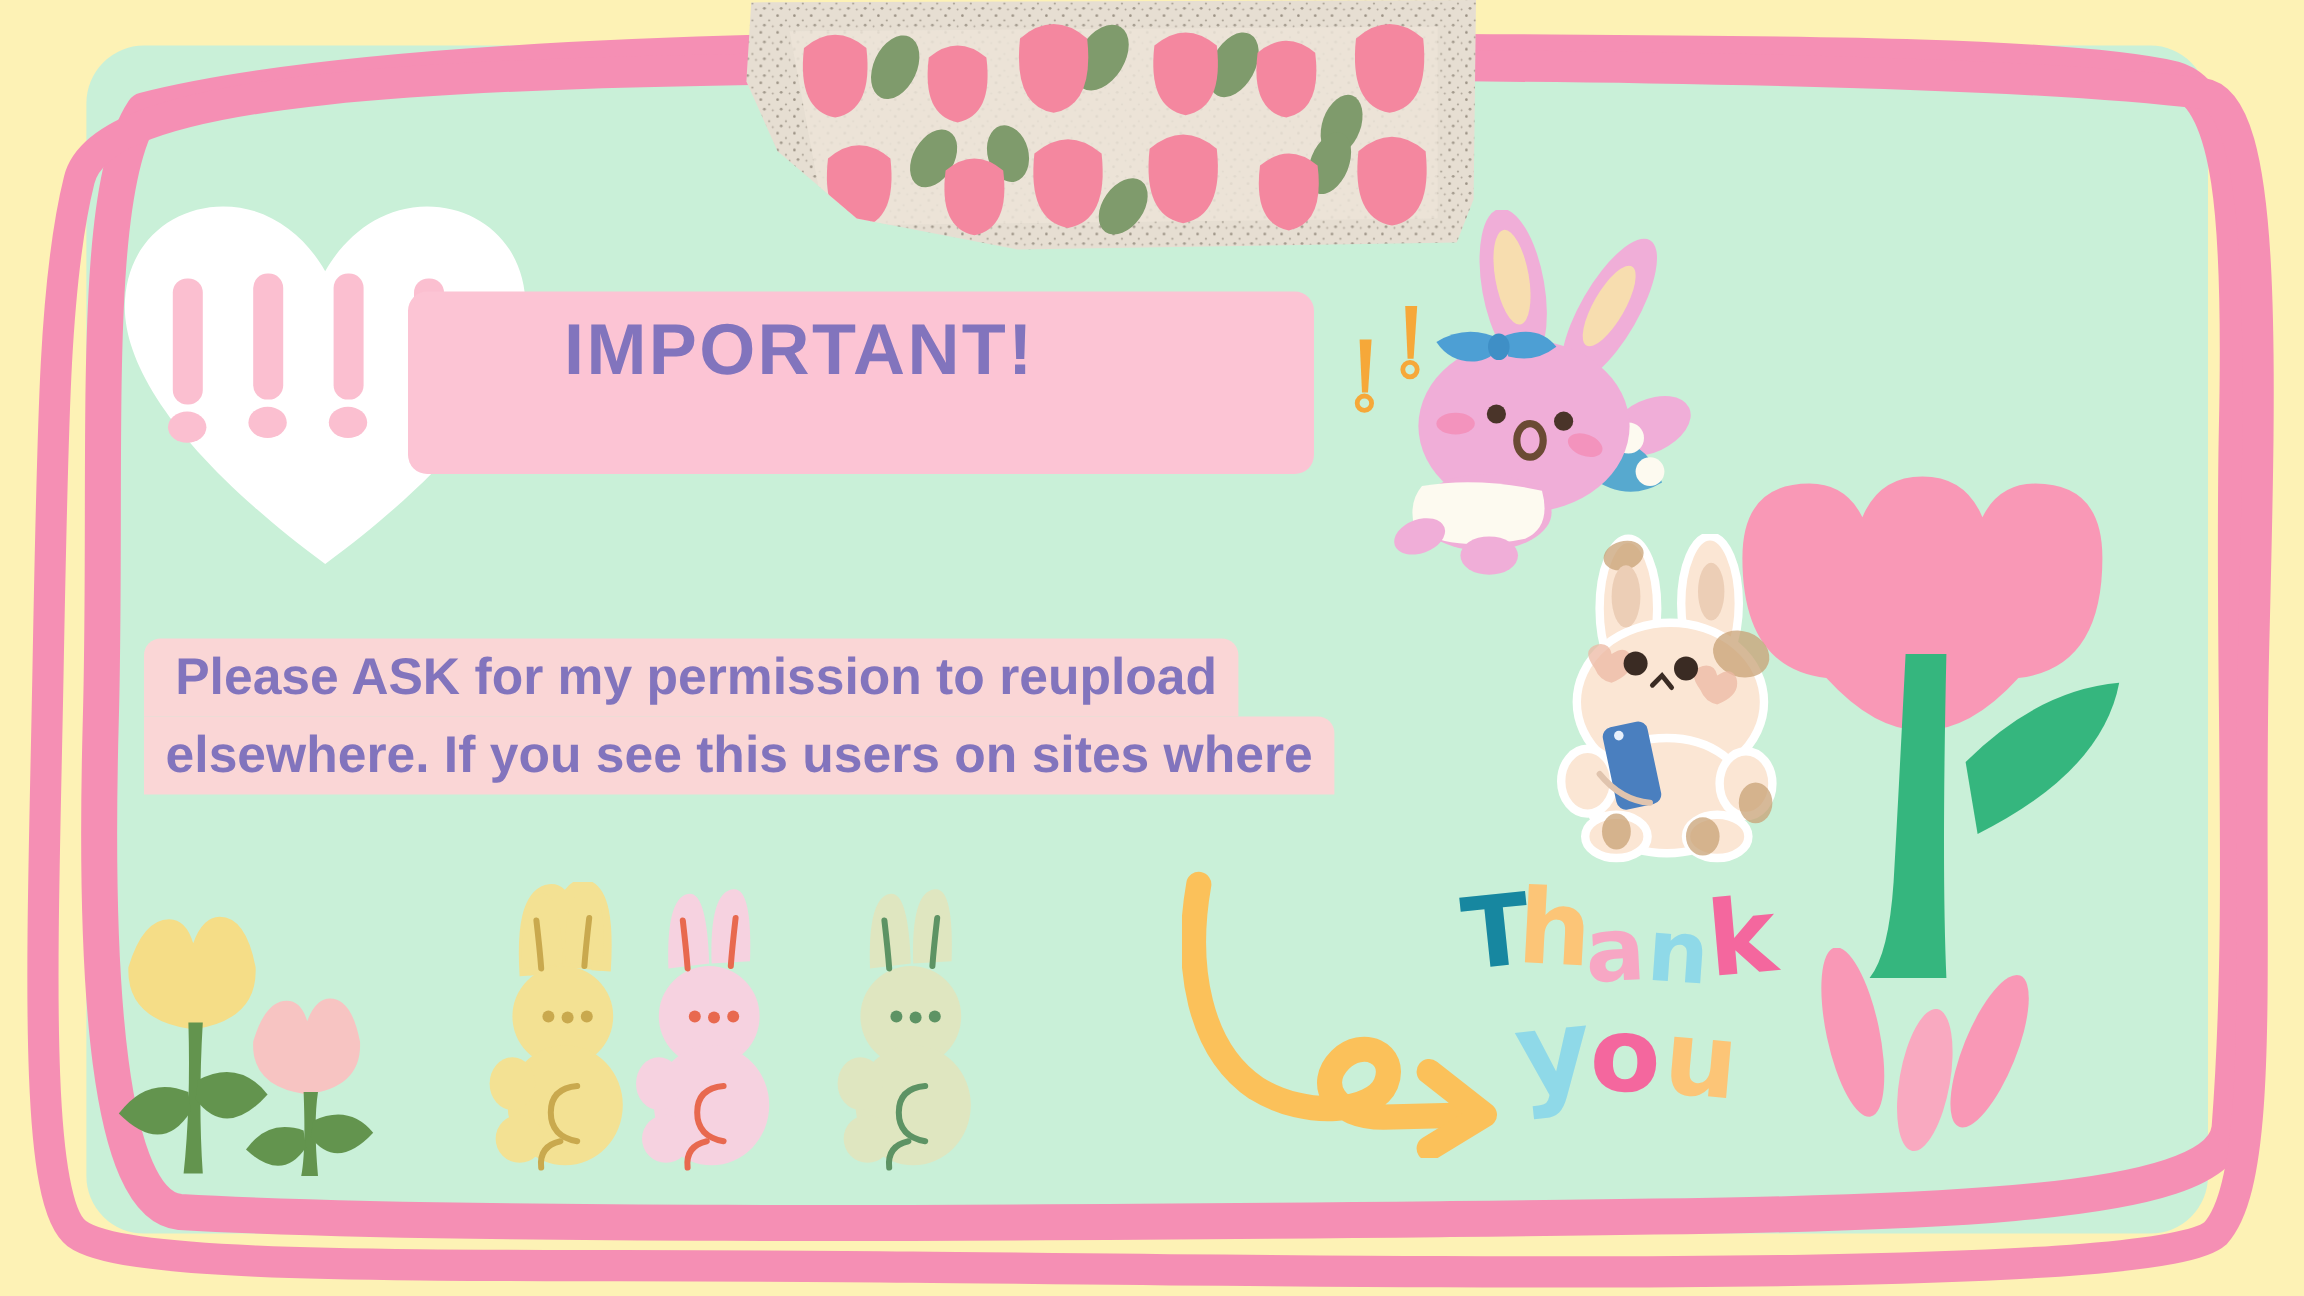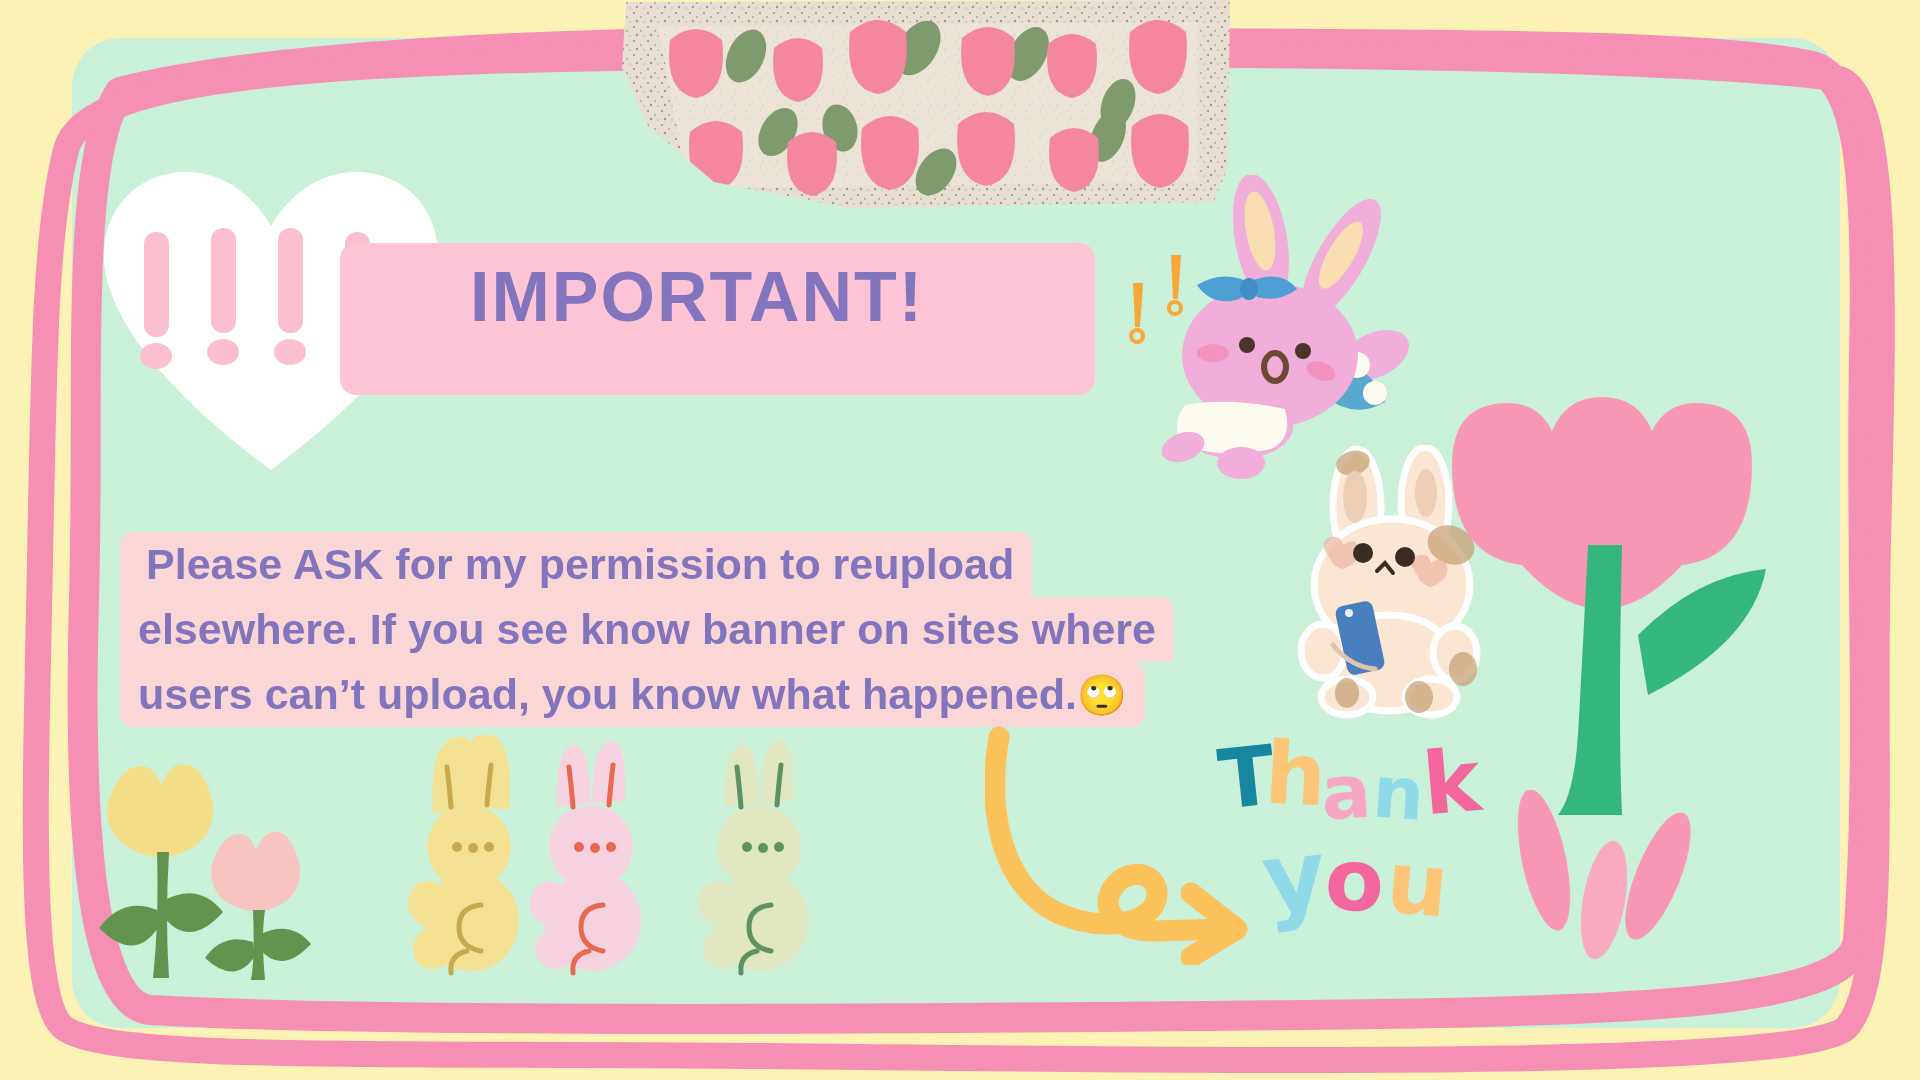--- a/index.html
+++ b/index.html
@@ -62,21 +62,21 @@
     width: 755px;
     height: 152px;
     background: #fcc4d4;
     border-radius: 16px;
     z-index: 14;
   }
   .imp-text {
     position: absolute;
     left: 470px;
     top: 262px;
-    font-size: 70px;
+    font-size: 60px;
     font-weight: bold;
     letter-spacing: 2px;
     color: #8274bd;
     z-index: 16;
     line-height: 1;
     white-space: nowrap;
   }
   
   .body-block {
     position: absolute;
@@ -207,25 +207,21 @@
       <rect x="249" y="72" width="25" height="105" rx="12"></rect>
       <ellipse cx="261" cy="196" rx="16" ry="13"></ellipse>
     </g>
   </svg>
 
   <div class="imp-banner"></div>
   <div class="imp-text">IMPORTANT!</div>
 
   <div class="body-block">
     <div class="body-line l1"> Please ASK for my permission to reupload</div>
-    <div class="body-line l2">elsewhere. If you see know banner on sites where</div>
-    <div class="body-line l3">
-        <span>users can’t upload, you know what happened.</span> 
-        <span class="emoji">🙄</span>
-      </div>
+    <div class="body-line l2">elsewhere. If you see this users on sites where</div>
   </div>
 
   <svg class="pink-bunny" viewBox="0 0 290 310">
     <g fill="#f6a839">
       <path d="M46,80 l10,0 l-3,44 l-5,0 Z"></path>
         <circle cx="50" cy="133" r="6" fill="none" stroke="#f6a839" stroke-width="4"></circle>
       <path d="M8,108 l10,0 l-3,44 l-5,0 Z"></path>
         <circle cx="12" cy="161" r="6" fill="none" stroke="#f6a839" stroke-width="4"></circle>
     </g>
     <g>

